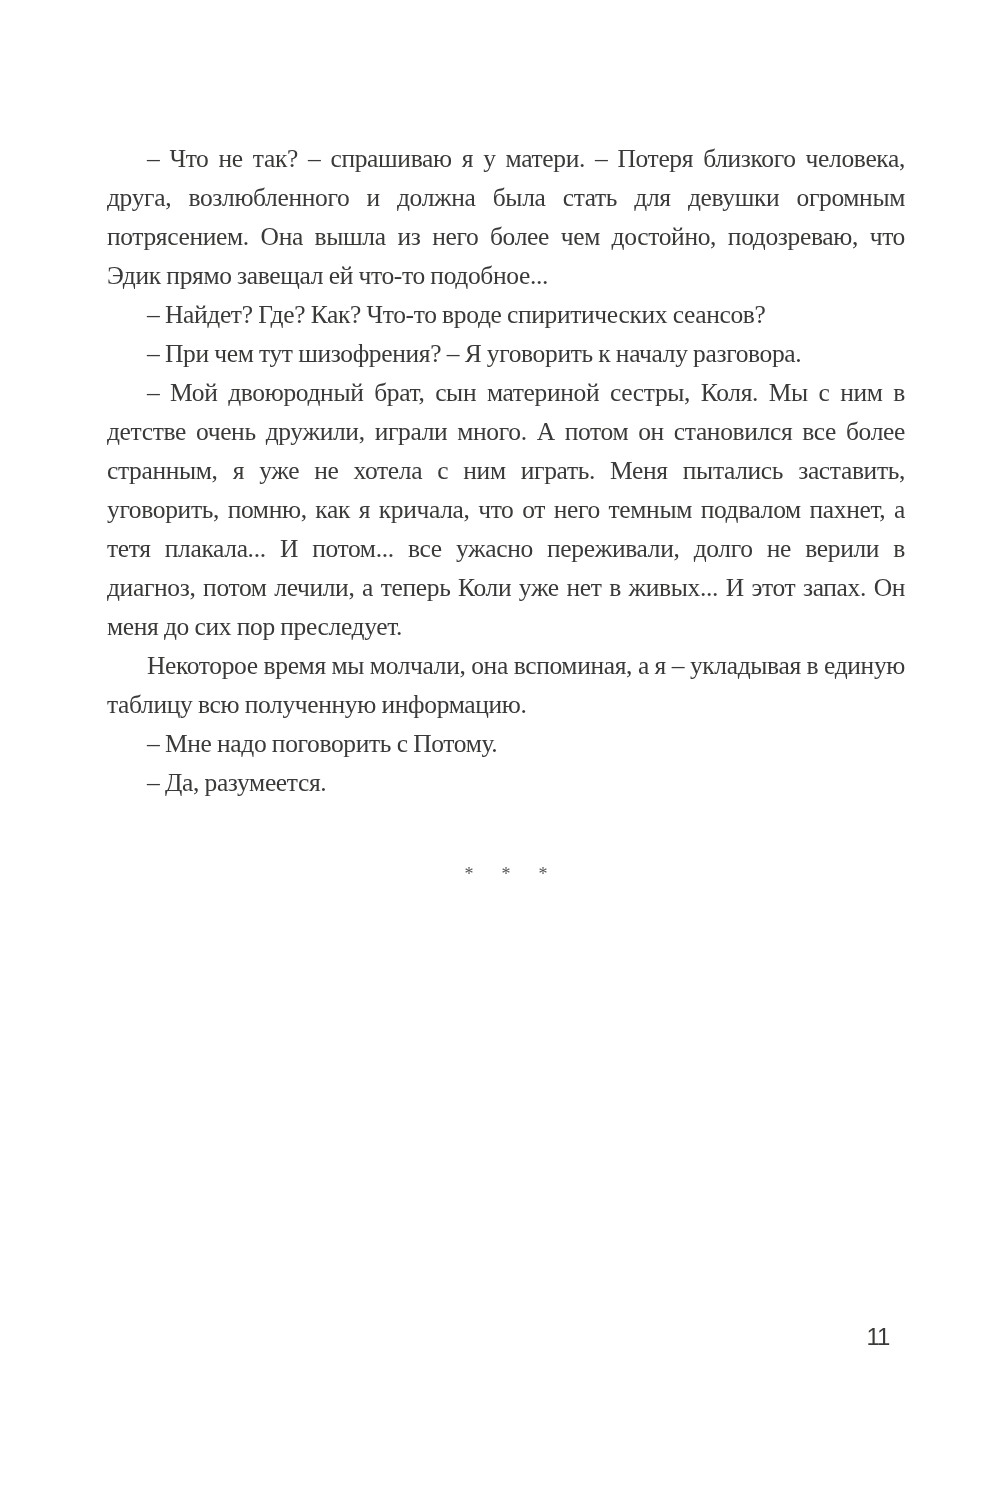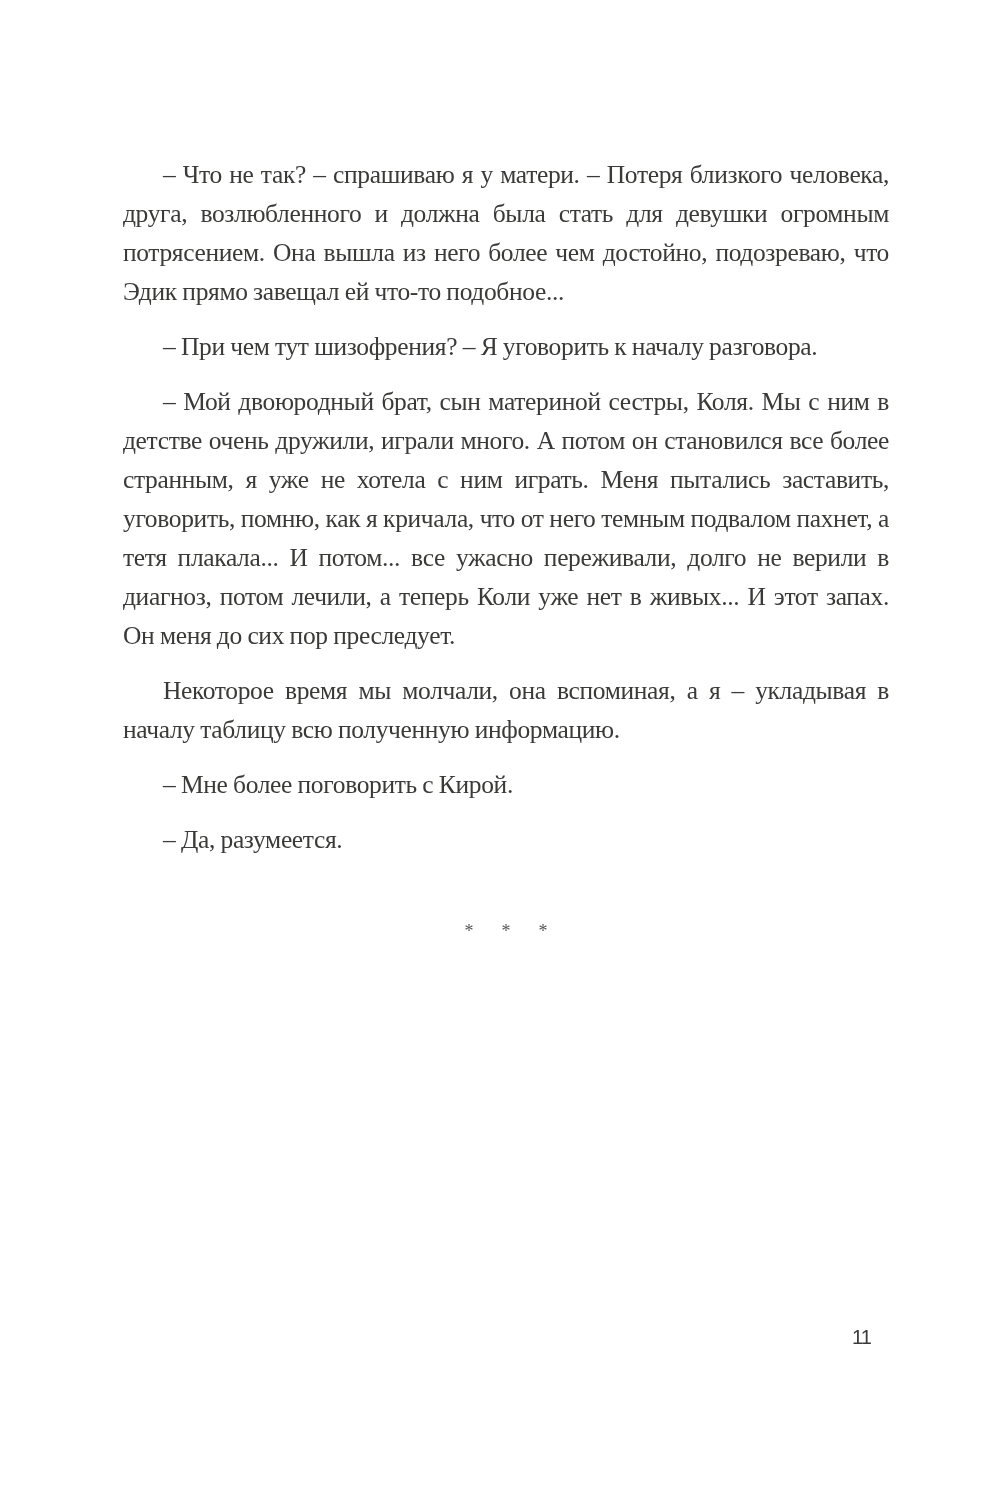--- a/index.html
+++ b/index.html
@@ -19,58 +19,59 @@
     top: 139px;
     width: 798px;
     color: #3a3a38;
     font-family: "Liberation Serif", "DejaVu Serif", serif;
     font-size: 25.5px;
     line-height: 39px;
     letter-spacing: -0.35px;
     word-spacing: -0.5px;
   }
   .para {
-    margin: 16px;
+    margin: 0;
     text-indent: 40px;
     text-align: justify;
     text-align-last: left;
     hyphens: manual;
   }
   .separator {
     text-align: center;
     font-size: 18px;
     line-height: 20px;
     letter-spacing: 12px;
     color: #555;
     margin: 62px 0 41px 0;
     padding-left: 12px;
   }
   .page-number {
     position: absolute;
     left: 852px;
     top: 1322px;
     width: 52px;
-    text-align: left;
+    text-align: center;
     color: #3a3a38;
     font-family: "Liberation Sans", "DejaVu Sans", sans-serif;
-    font-size: 20px;
+    font-size: 24px;
     line-height: 30px;
     letter-spacing: -1px;
   }
 </style>
 </head>
 <body>
 
 <div class="page">
   <section>
     <p class="para">– Что не так? – спрашиваю я у матери. – Потеря близкого человека, друга, возлюбленного и должна была стать для девушки огромным потрясением. Она вышла из него более чем достойно, подозреваю, что Эдик прямо завещал ей что-то подобное...</p>
+    <p class="para">– Найдет? Где? Как? Что-то вроде спиритических сеансов?</p>
     <p class="para">– При чем тут шизофрения? – Я уговорить к началу разговора.</p>
     <p class="para">– Мой двоюродный брат, сын материной сестры, Коля. Мы с ним в детстве очень дружили, играли много. А потом он становился все более странным, я уже не хотела с ним играть. Меня пытались заставить, уговорить, помню, как я кричала, что от него темным подвалом пахнет, а тетя плакала... И потом... все ужасно переживали, долго не верили в диагноз, потом лечили, а теперь Коли уже нет в живых... И этот запах. Он меня до сих пор преследует.</p>
-    <p class="para">Некоторое время мы молчали, она вспоминая, а я – укладывая в началу таблицу всю полученную информацию.</p>
-    <p class="para">– Мне более поговорить с Кирой.</p>
+    <p class="para">Некоторое время мы молчали, она вспоминая, а я – укладывая в единую таблицу всю полученную информацию.</p>
+    <p class="para">– Мне надо поговорить с Потому.</p>
     <p class="para">– Да, разумеется.</p>
   </section>
 
   <div class="separator">* * *</div>
 
   <section>
   </section>
 </div>
 
 <div class="page-number">11</div>

